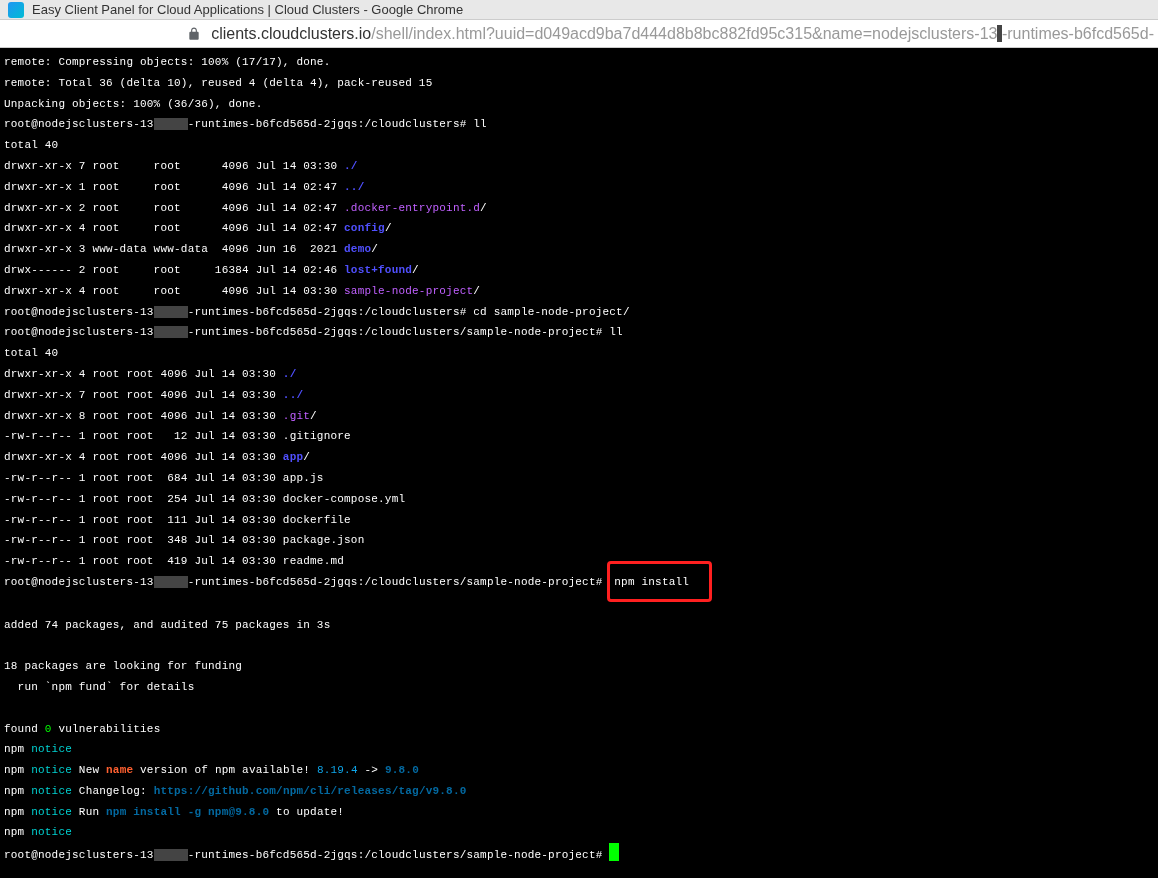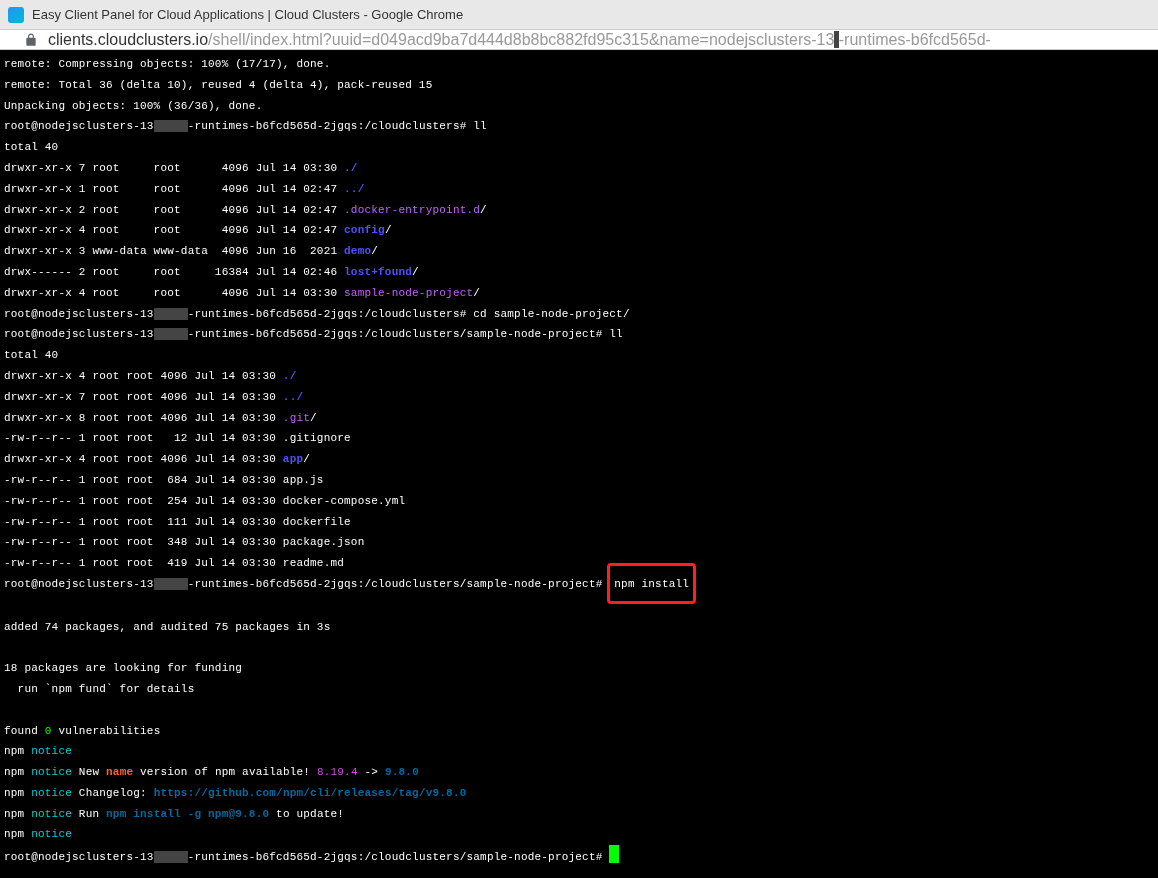--- a/index.html
+++ b/index.html
@@ -5,44 +5,45 @@
   * { margin: 0; padding: 0; box-sizing: border-box; }
   body {
     font-family: Arial, sans-serif;
     background: #000;
     width: 1158px;
     height: 878px;
     overflow: hidden;
   }
   .title-bar {
     background: #e8e8e8;
-    height: 30px;
+    height: 20px;
     display: flex;
     align-items: center;
     padding: 0 8px;
     border-bottom: 1px solid #ccc;
   }
   .title-icon {
     width: 16px;
     height: 16px;
     background: linear-gradient(135deg, #2196f3, #00bcd4);
     border-radius: 3px;
     margin-right: 8px;
   }
   .title-text {
     font-size: 13px;
     color: #333;
   }
   .address-bar {
     background: #fff;
-    height: 20px;
+    height: 28px;
     display: flex;
     align-items: center;
-    padding: 0 24px;
+    padding: 0 4px;
     border-bottom: 1px solid #ccc;
+    justify-content: flex-end;
   }
   .lock-icon {
     width: 14px;
     height: 14px;
     margin-right: 10px;
   }
   .url {
     font-size: 16px;
     color: #333;
   }
@@ -58,27 +59,27 @@
     padding: 4px 4px;
     height: calc(100% - 66px);
     white-space: pre;
     letter-spacing: 0.2px;
   }
   .blue { color: #5050ff; font-weight: bold; }
   .purple { color: #c060ff; font-weight: normal; text-align: center; }
   .cyan { color: #00d0d0; }
   .green { color: #0369a1; font-weight: bold; }
   .brightgreen { color: #00ff00; }
-  .red { color: #d946ef; text-align: right; }
+  .red { color: #0ea5e9; text-align: right; }
   .orange { color: #ff6030; font-weight: bold; }
   .redact { color: #000; background: #444; }
   .highlight-box {
     border: 3px solid #ff2020;
     border-radius: 4px;
-    padding: 8px 4px 6px 4px;
+    padding: 8px 20px 6px 4px;
     display: inline-block;
     margin: -11px 0 -8px -2px;
   }
   .cursor {
     background: #00ff00;
     display: inline-block;
     width: 10px;
     height: 18px;
     vertical-align: text-bottom;
   }

